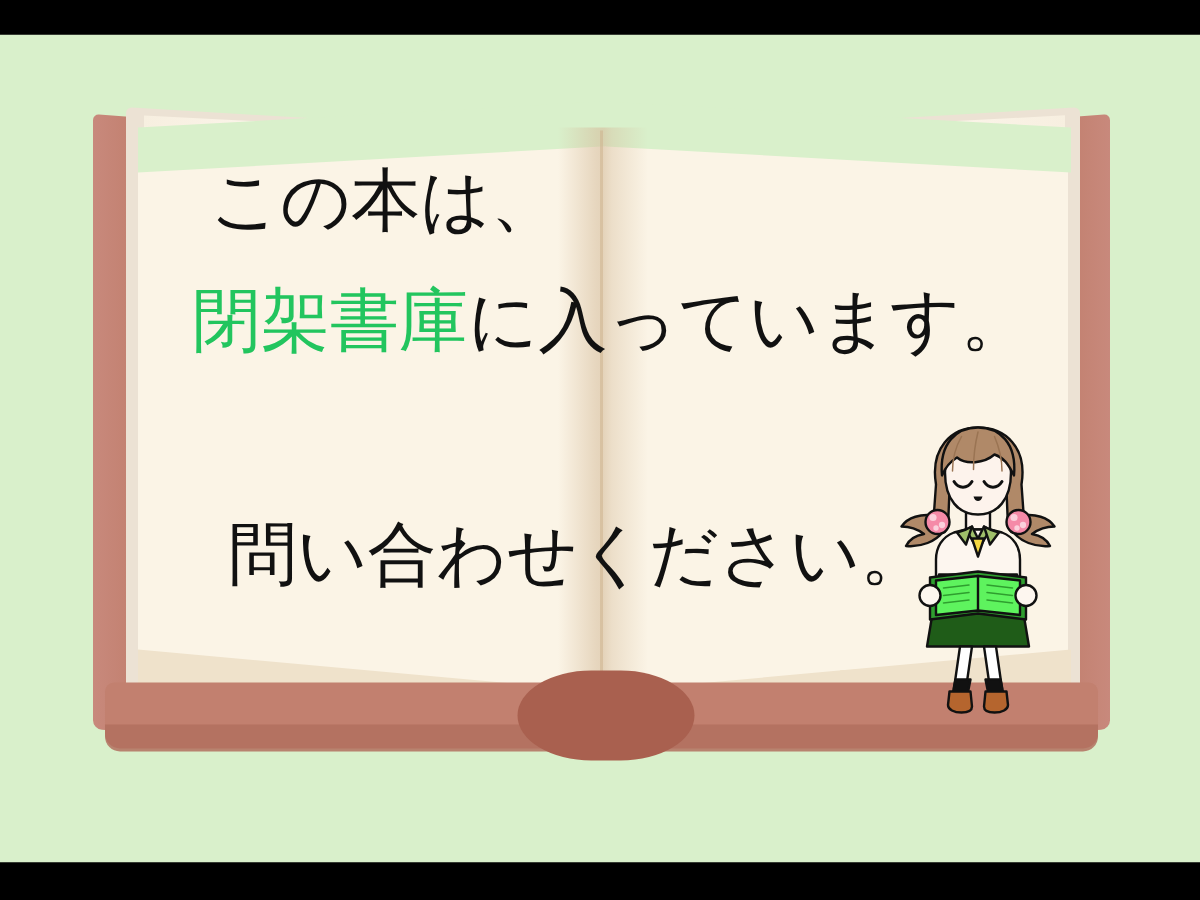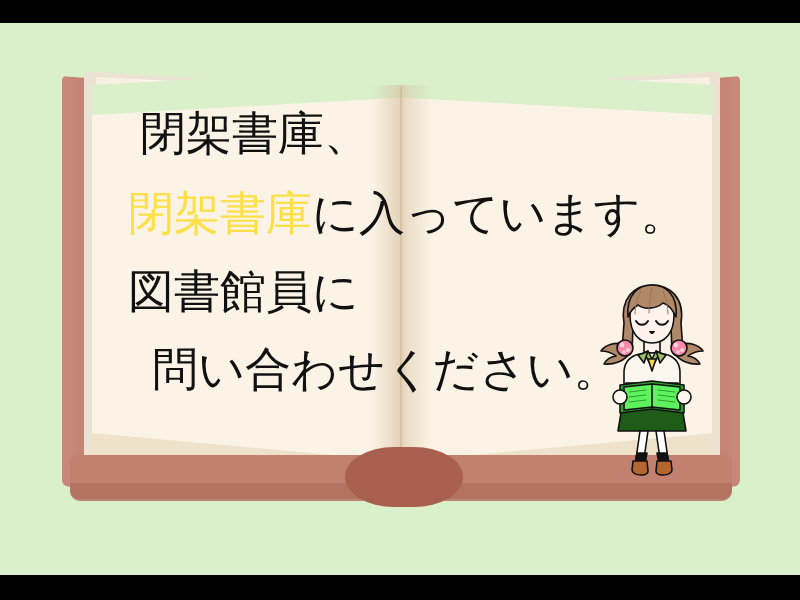--- a/index.html
+++ b/index.html
@@ -126,21 +126,21 @@
     font-size:46px;
     line-height:1;
     color:#111111;
     white-space:nowrap;
     letter-spacing:0px;
   }
   .l1 { left:140px; top:110px; }
   .l2 { left:128px; top:190px; }
   .l3 { left:128px; top:268px; }
   .l4 { left:140px; top:346px;margin-left:12px; }
-  .red { color:#fde047; }
+  .red { color:#22c55e; }
 
   
   .girl { position:absolute; left:600px; top:258px; width:104px; height:195px; z-index:7; }
   .girl svg { display:block; width:104px; height:195px; }
 </style>
 </head>
 <body>
 
 <div id="stage">
 
@@ -254,21 +254,20 @@
           </g>
 
           <circle cx="20" cy="116" r="7" fill="#fdf6ef"></circle>
           <circle cx="84" cy="116" r="7" fill="#fdf6ef"></circle>
         </g>
       </svg>
     </div>
   </div>
 
   <div class="text-block">
-    <div class="line l1">閉架書庫、</div>
+    <div class="line l1">この本は、</div>
     <div class="line l2"><span class="red">閉架書庫</span><span>に入っています。</span></div>
-    <div class="line l3">図書館員に</div>
     <div class="line l4">問い合わせください。</div>
   </div>
 
   <div class="bar bar-top"></div>
   <div class="bar bar-bottom"></div>
 </div>
 
 </body></html>

